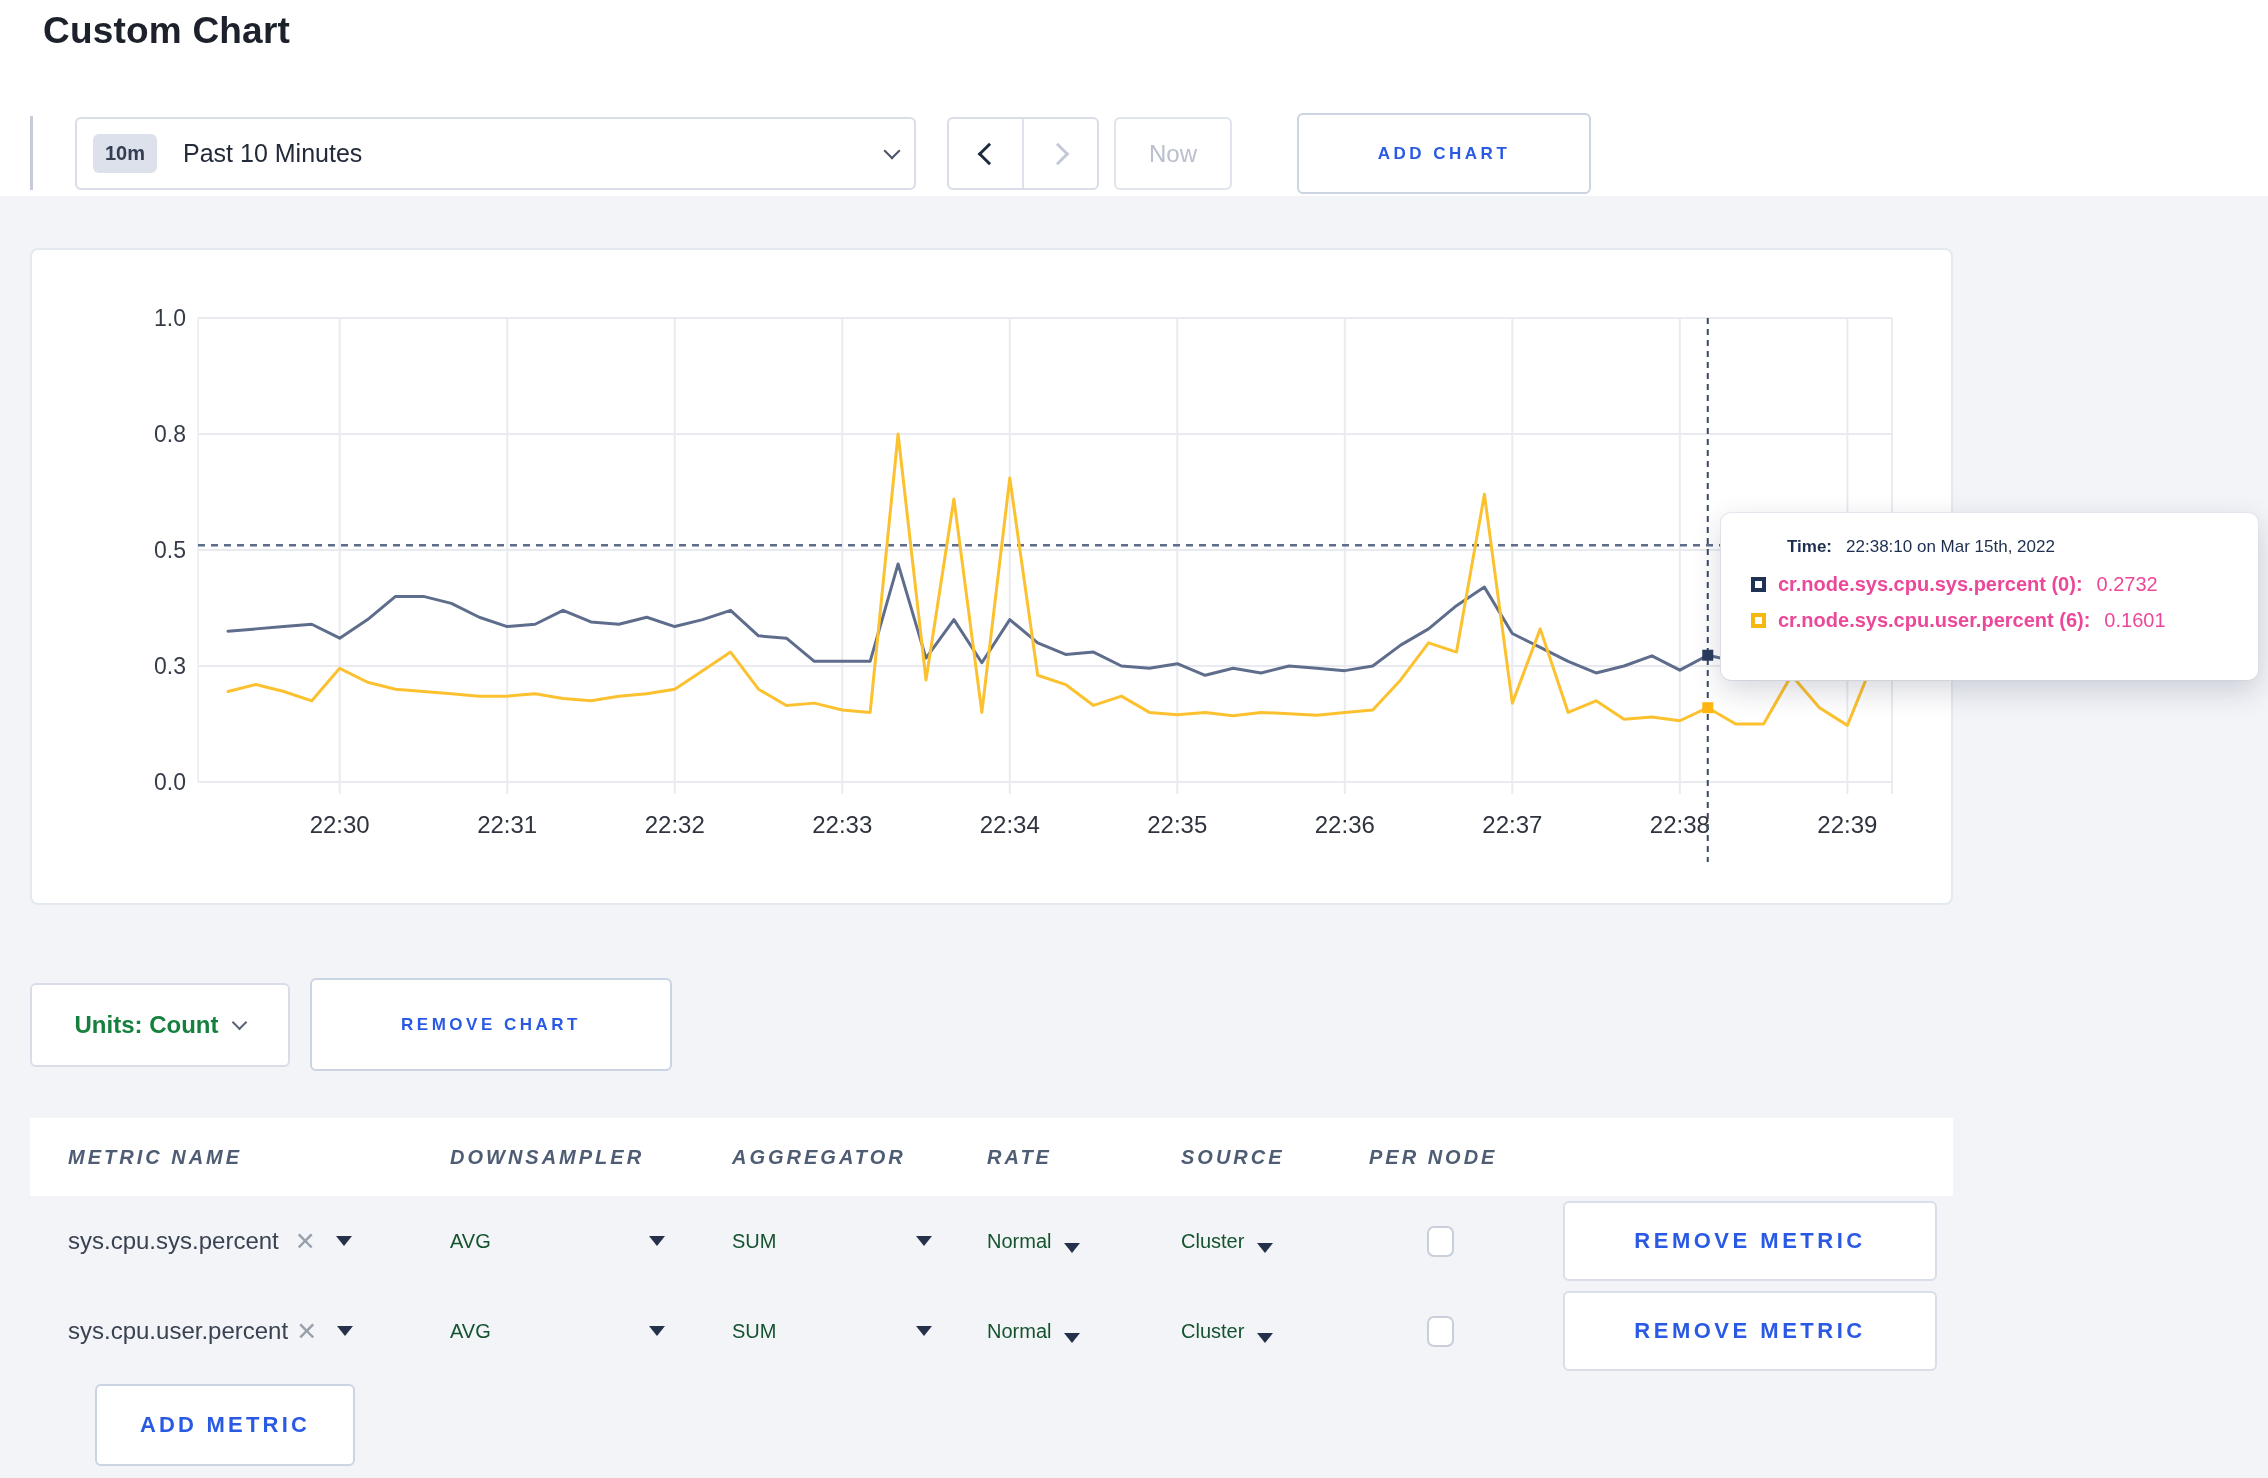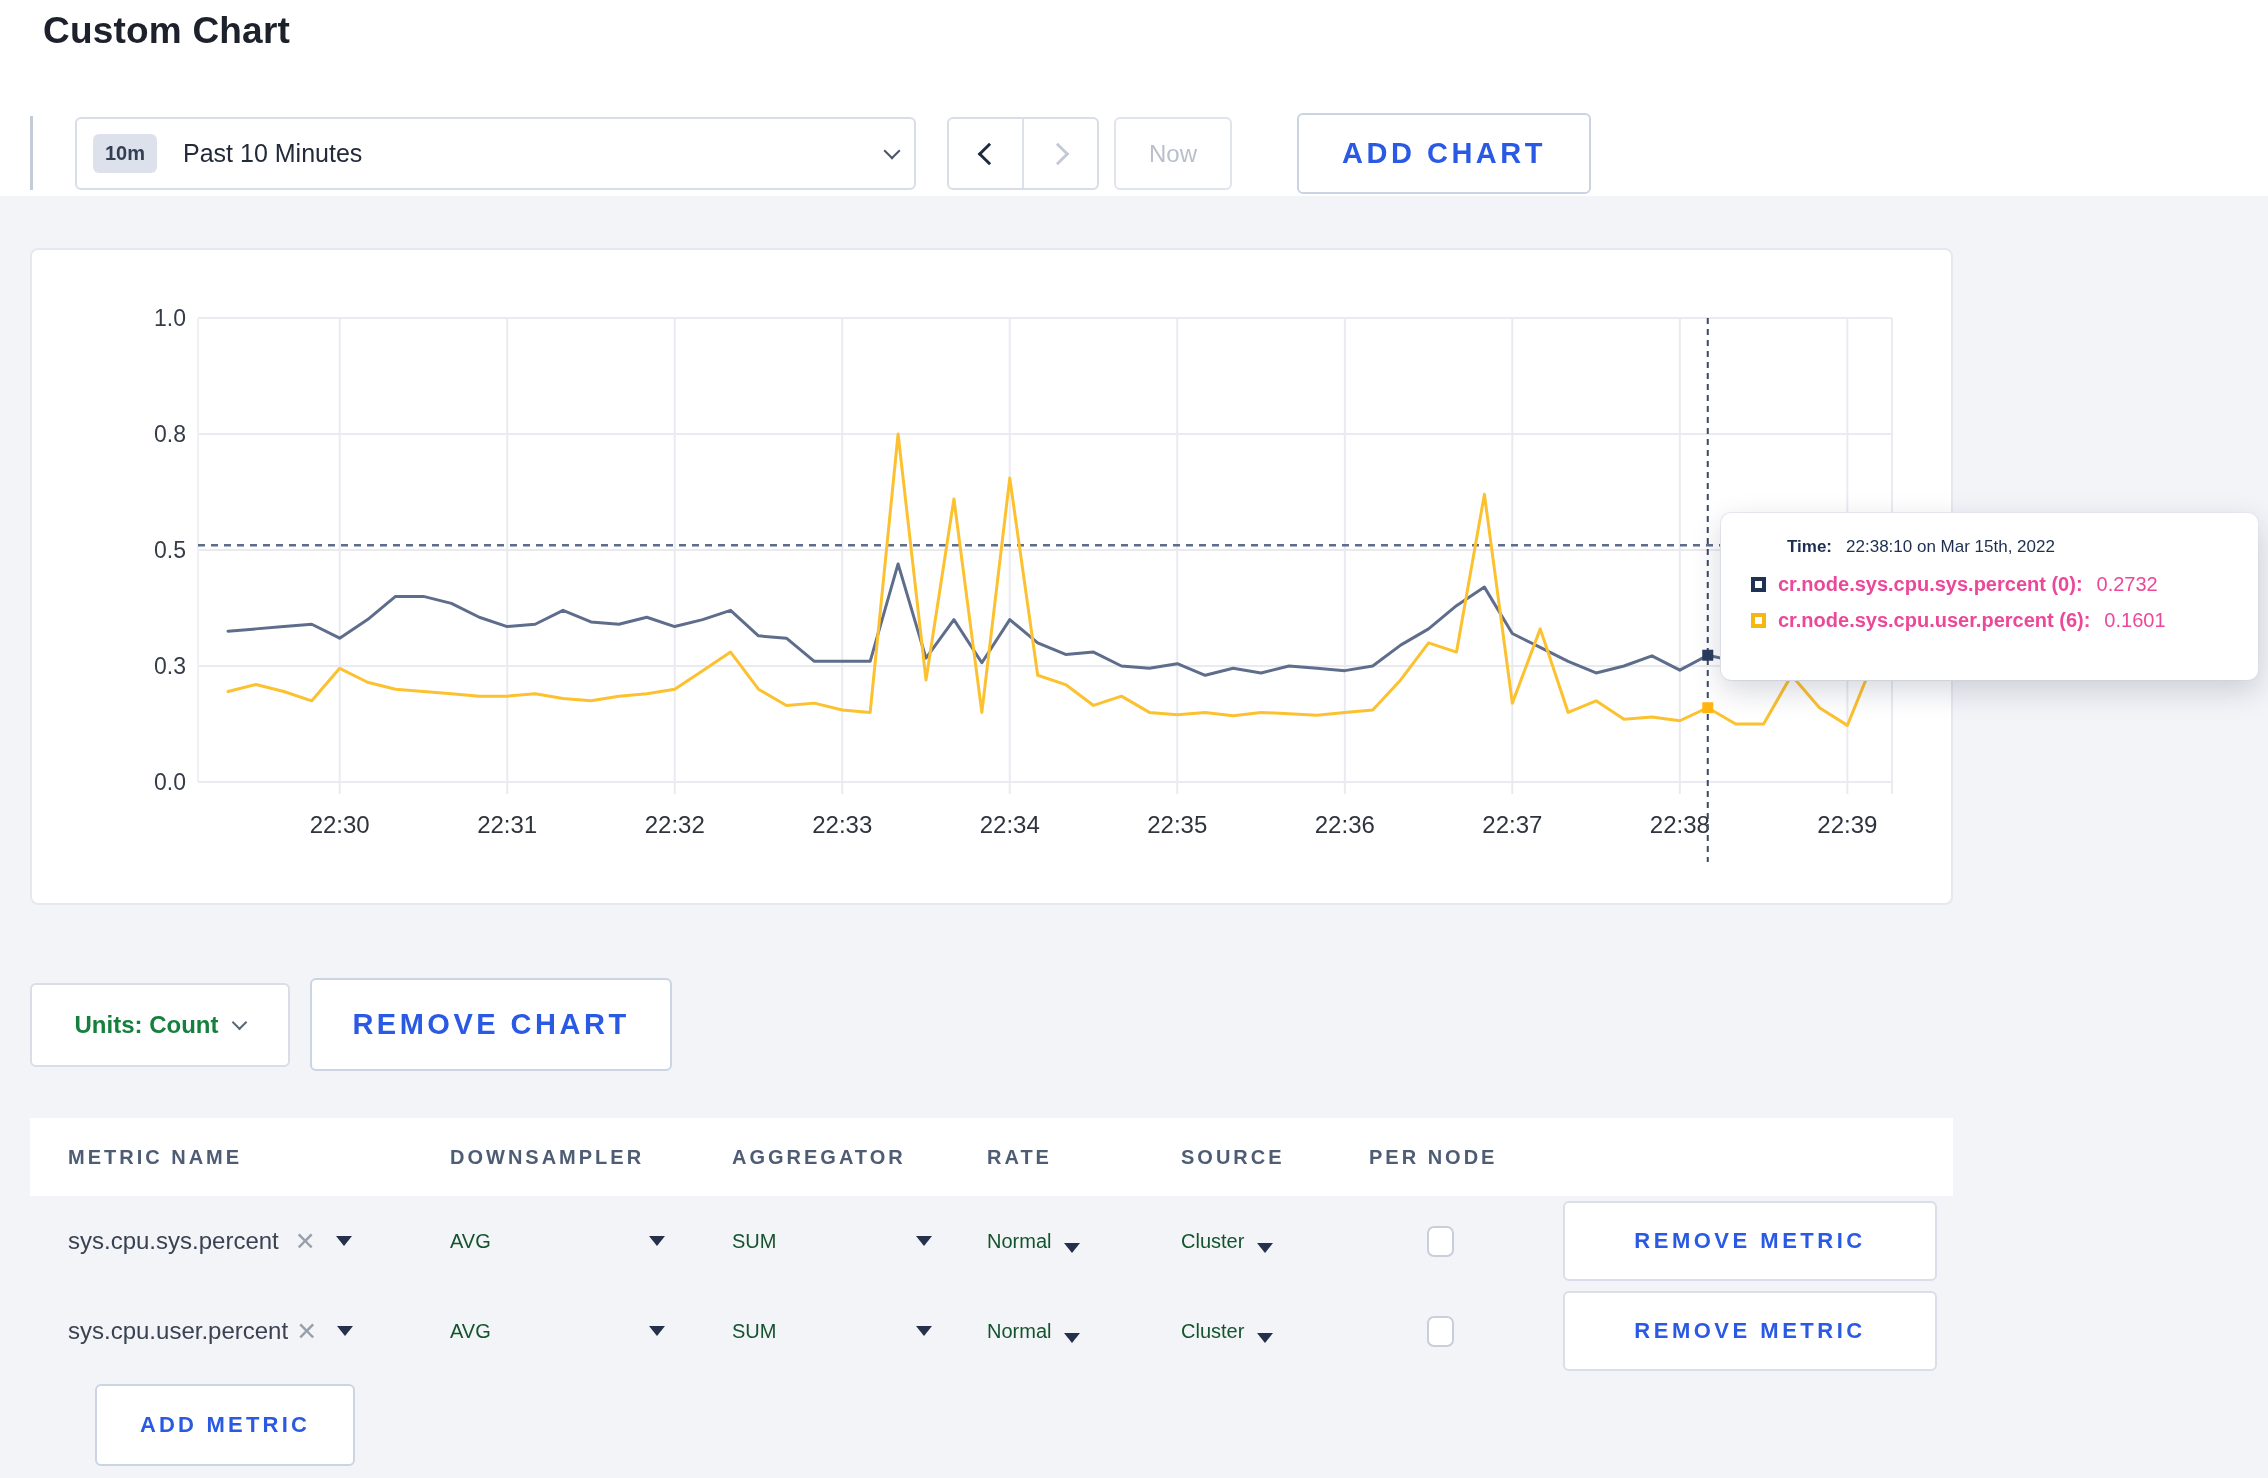--- a/index.html
+++ b/index.html
@@ -38,21 +38,21 @@
   .pager-btn:first-child { border-right:2px solid #DDE2EA; }
   .chev-left  { border-color:#1F2A40; border-width:0 3.5px 3.5px 0; padding:6.5px; transform:rotate(135deg); margin-left:6px; }
   .chev-right { border-color:#C3CAD6; border-width:0 3.5px 3.5px 0; padding:6.5px; transform:rotate(-45deg); margin-right:6px; }
   .now-btn {
     position:absolute; left:1114px; top:117px; width:118px; height:73px;
     background:#fff; border:2px solid #E0E4EC; border-radius:6px;
     font-size:24px; color:#B9C0CC; display:flex; align-items:center; justify-content:center; cursor:default;
   }
   .blue-btn {
     background:#fff; border:2px solid #CBD4E2; border-radius:6px;
-    color:#2A5AE4; font-weight:600; letter-spacing:3.5px; font-size:29px;
+    color:#2A5AE4; font-weight:600; letter-spacing:3.5px; font-size:17px;
     display:flex; align-items:center; justify-content:center; cursor:pointer;
   }
   .add-chart { position:absolute; left:1297px; top:113px; width:294px; height:81px; }
   
   .chart-card {
     position:absolute; left:30px; top:248px; width:1923px; height:657px;
     background:#fff; border:2px solid #E4E8EF; border-radius:8px;
   }
   .chart-card svg { position:absolute; left:0; top:0; }
   
@@ -75,21 +75,21 @@
   }
   .units-label { font-size:24px; font-weight:700; color:#15803d; }
   .units-btn .chev { border-color:#5A6578; padding:4.5px; margin-top:-5px; }
   .remove-chart { position:absolute; left:310px; top:978px; width:362px; height:93px; }
   
   .tbl-header {
     position:absolute; left:30px; top:1118px; width:1923px; height:78px;
     background:#fff; display:grid; align-items:center; padding-left:38px;
     grid-template-columns:382px 282px 255px 194px 188px 194px 374px;
   }
-  .th { font-size:20px; font-weight:600; letter-spacing:3px; color:#4E5C74; }
+  .th { font-size:20px; font-weight:600; letter-spacing:3px; color:#4E5C74;font-style:italic; }
   .tbl-row {
     position:absolute; left:30px; width:1923px; height:90px;
     display:grid; align-items:center; padding-left:38px;
     grid-template-columns:382px 282px 255px 194px 188px 194px 374px;
   }
   .row-0 { top:1196px; } .row-1 { top:1286px; }
   .cell { display:flex; align-items:center; }
   .metric-name { font-size:24px; color:#3A4252; }
   .x-icon { font-size:25px; color:#98A0AC; margin-left:16px; cursor:pointer; }
   .tri { width:0; height:0; border-left:8px solid transparent; border-right:8px solid transparent; border-top:10px solid #25304A; cursor:pointer; }

